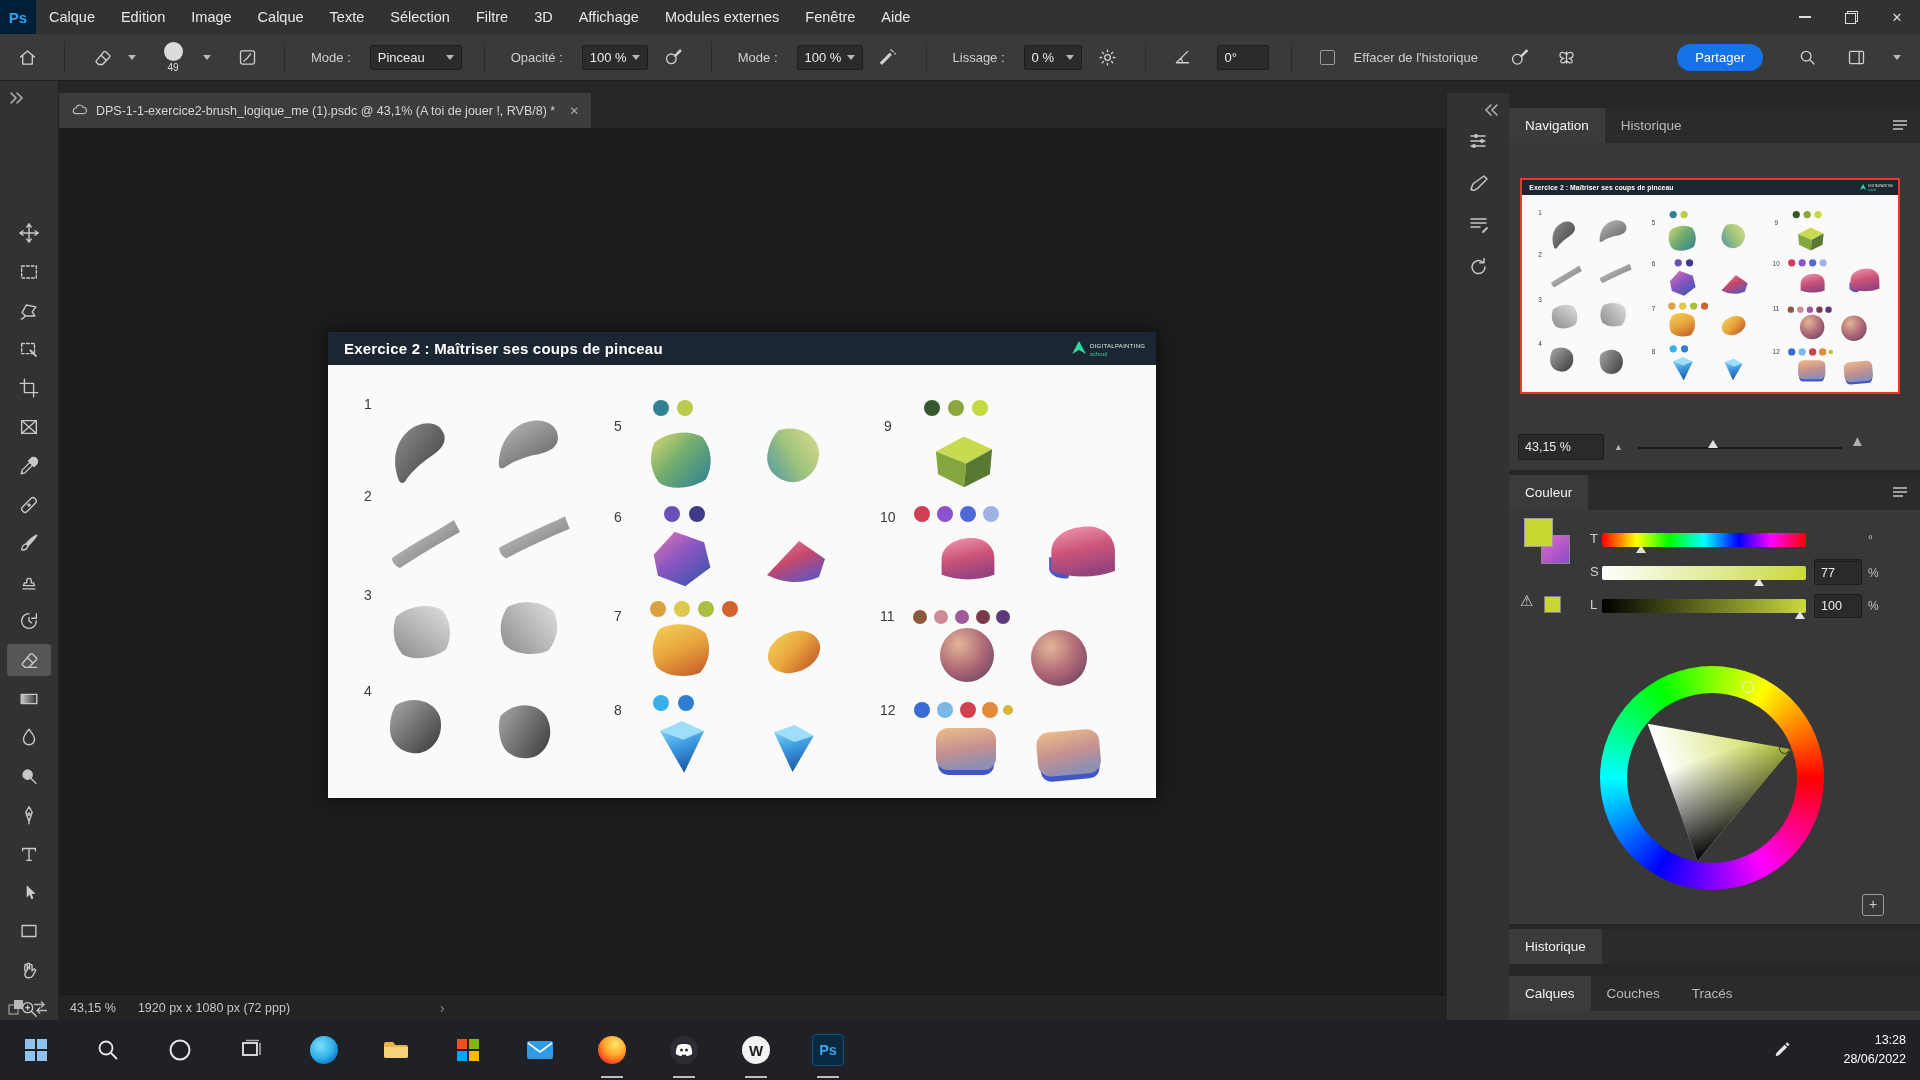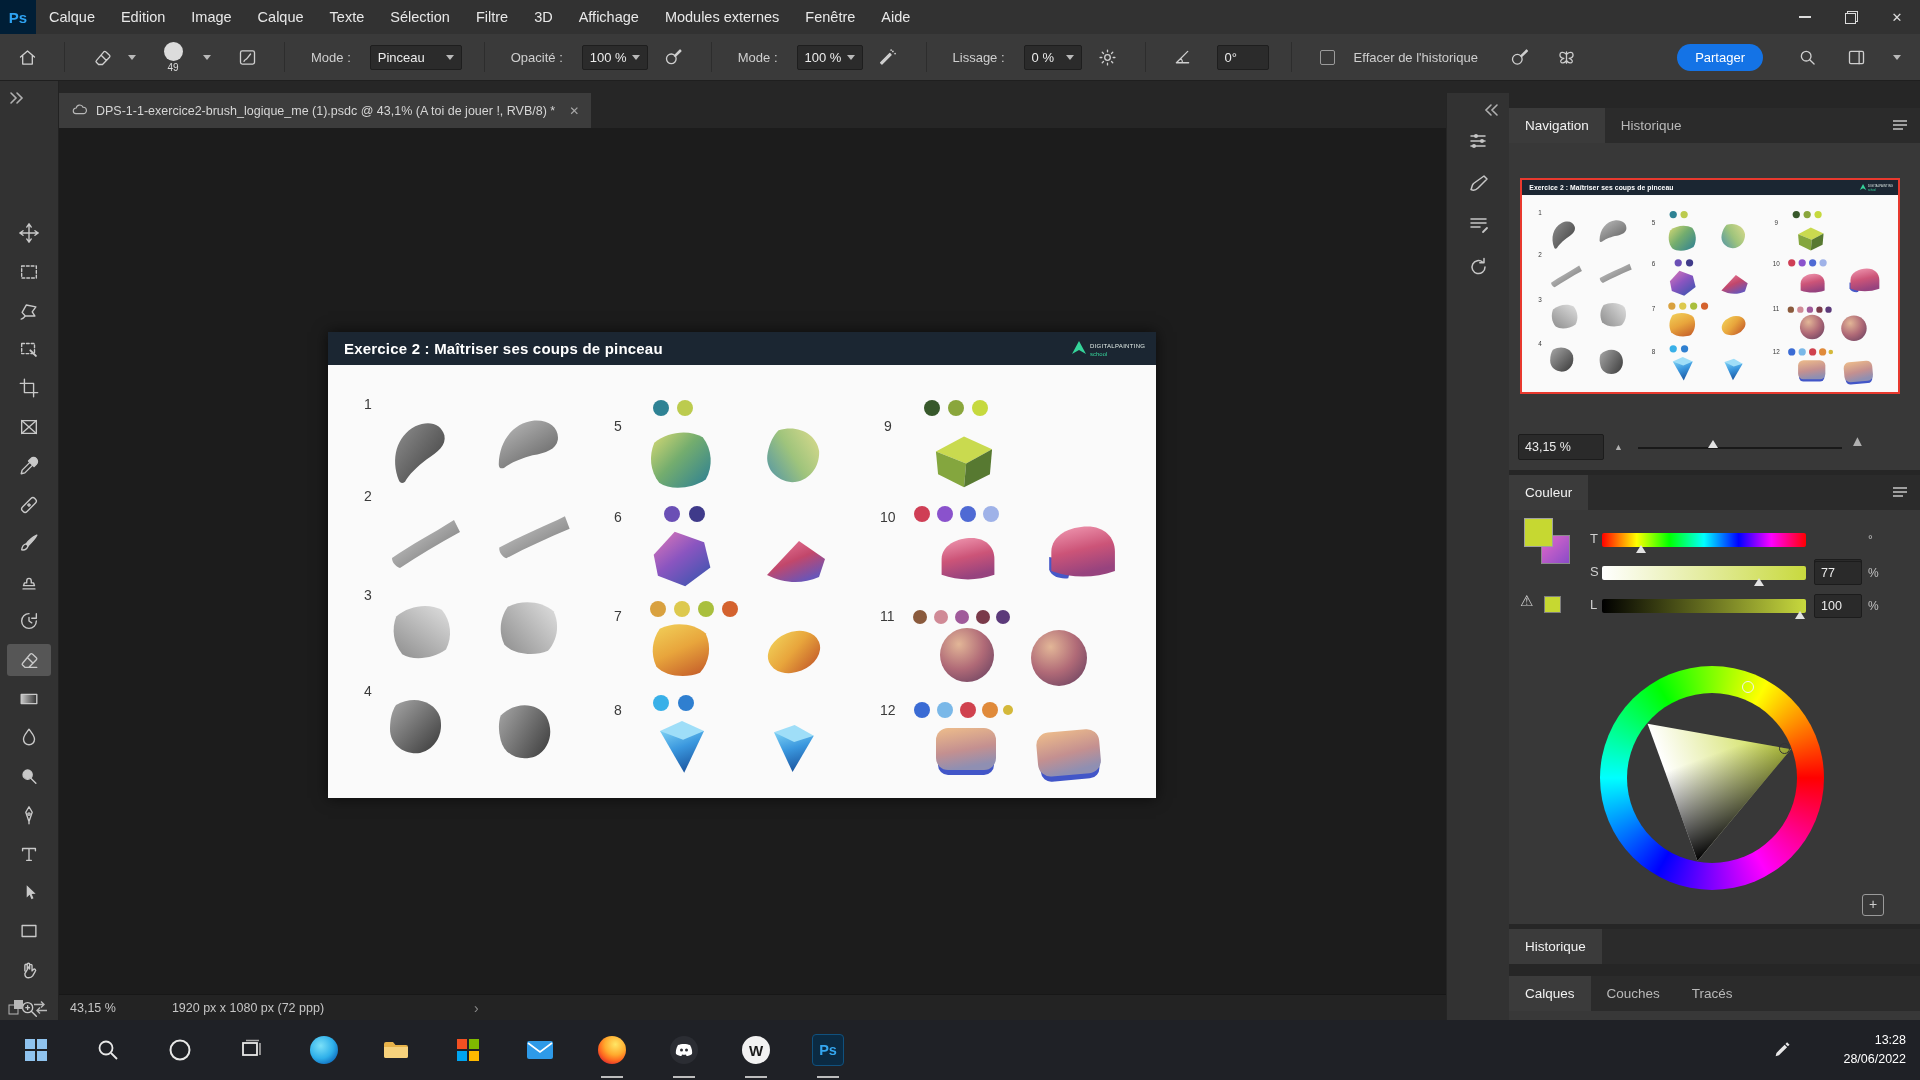--- a/index.html
+++ b/index.html
@@ -562,21 +562,21 @@
   </div>
 
   <div class="canvas">
     <svg class="docsvg" width="828" height="466" viewBox="0 0 828 466">
         <use href="#artwork-g"></use>
       </svg>
   </div>
 
   <div class="statusbar">
     <span style="margin-left:12px">43,15 %</span>
-    <span style="margin-left:56px">1920 px x 1080 px (72 ppp)</span>
+    <span style="margin-left:22px">1920 px x 1080 px (72 ppp)</span>
     <span style="margin-left:150px;color:#8a8a8a;font-size:14px">›</span>
   </div>
 
   <div style="position:absolute;left:8px;top:999px;z-index:31"><svg width="17" height="17" viewBox="0 0 17 17">
         <rect x="1" y="6" width="9" height="9" fill="none" stroke="#b8b8b8"></rect>
         <rect x="6" y="1" width="9" height="9" fill="#b8b8b8"></rect>
       </svg></div>
   <div style="position:absolute;left:32px;top:1000px;z-index:31"><svg width="17" height="15" viewBox="0 0 17 15">
         <path d="M2 4.5 h10 m-3 -3 l3 3 -3 3 M15 10.5 H5 m3 3 l-3 -3 3 -3" stroke="#b8b8b8" fill="none" stroke-width="1.4"></path>
       </svg></div>

